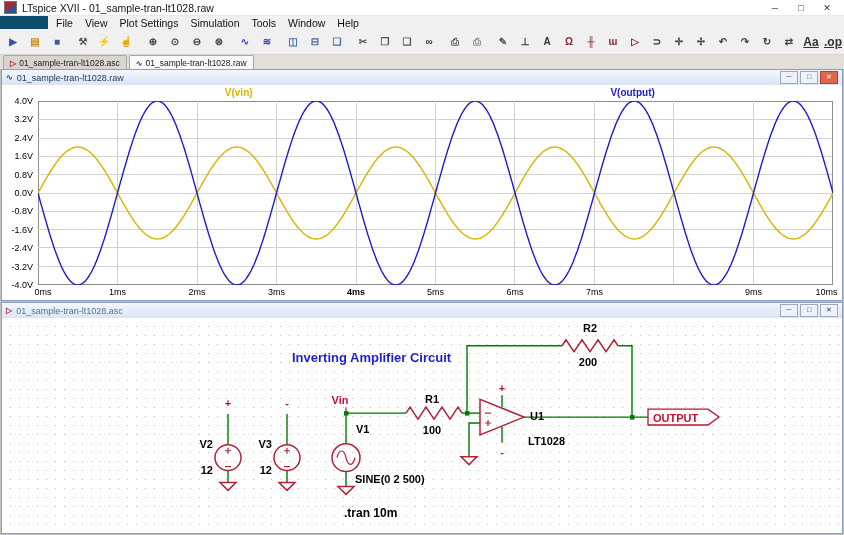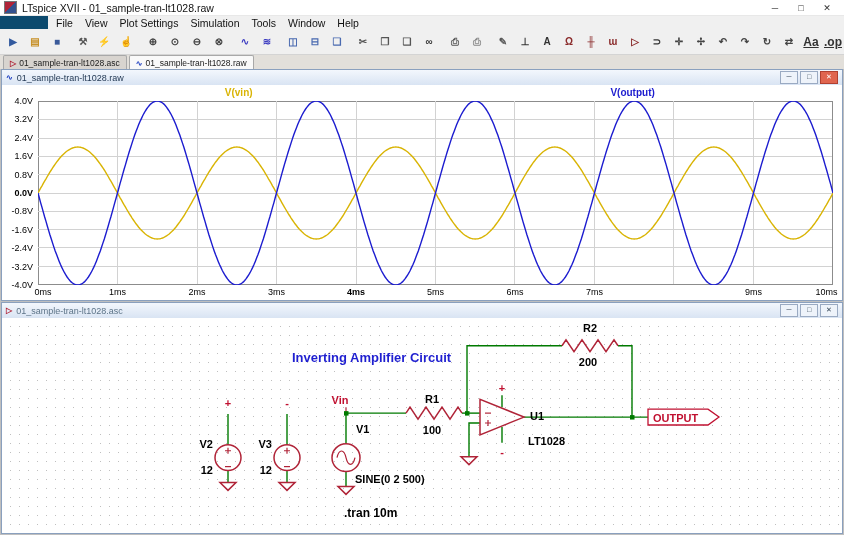--- a/index.html
+++ b/index.html
@@ -158,21 +158,21 @@
         <div id="legend">
             <span class="leg" style="color: rgb(217, 180, 4); left: 23.5%;">V(vin)</span>
             <span class="leg" style="color: rgb(28, 28, 207); left: 72%;">V(output)</span>
           </div>
         <div id="ylabels">
             <div class="ylab" style="top: calc(0% - 5px);">4.0V</div>
             <div class="ylab" style="top: calc(10% - 5px);">3.2V</div>
             <div class="ylab" style="top: calc(20% - 5px);">2.4V</div>
             <div class="ylab" style="top: calc(30% - 5px);">1.6V</div>
             <div class="ylab" style="top: calc(40% - 5px);">0.8V</div>
-            <div class="ylab" style="top: calc(50% - 5px); font-weight: bold;">0.0V</div>
+            <div class="ylab" style="top: calc(50% - 5px);">0.0V</div>
             <div class="ylab" style="top: calc(60% - 5px);">-0.8V</div>
             <div class="ylab" style="top: calc(70% - 5px);">-1.6V</div>
             <div class="ylab" style="top: calc(80% - 5px);">-2.4V</div>
             <div class="ylab" style="top: calc(90% - 5px);">-3.2V</div>
             <div class="ylab" style="top: calc(100% - 5px);">-4.0V</div>
           </div>
         <div id="plot-area">
             <svg width="795" height="184">
               <line x1="0.5" x2="0.5" y1="0" y2="184" stroke="#8c8c8c"></line>
               <line x1="0" x2="795" y1="0.5" y2="0.5" stroke="#8c8c8c"></line>

